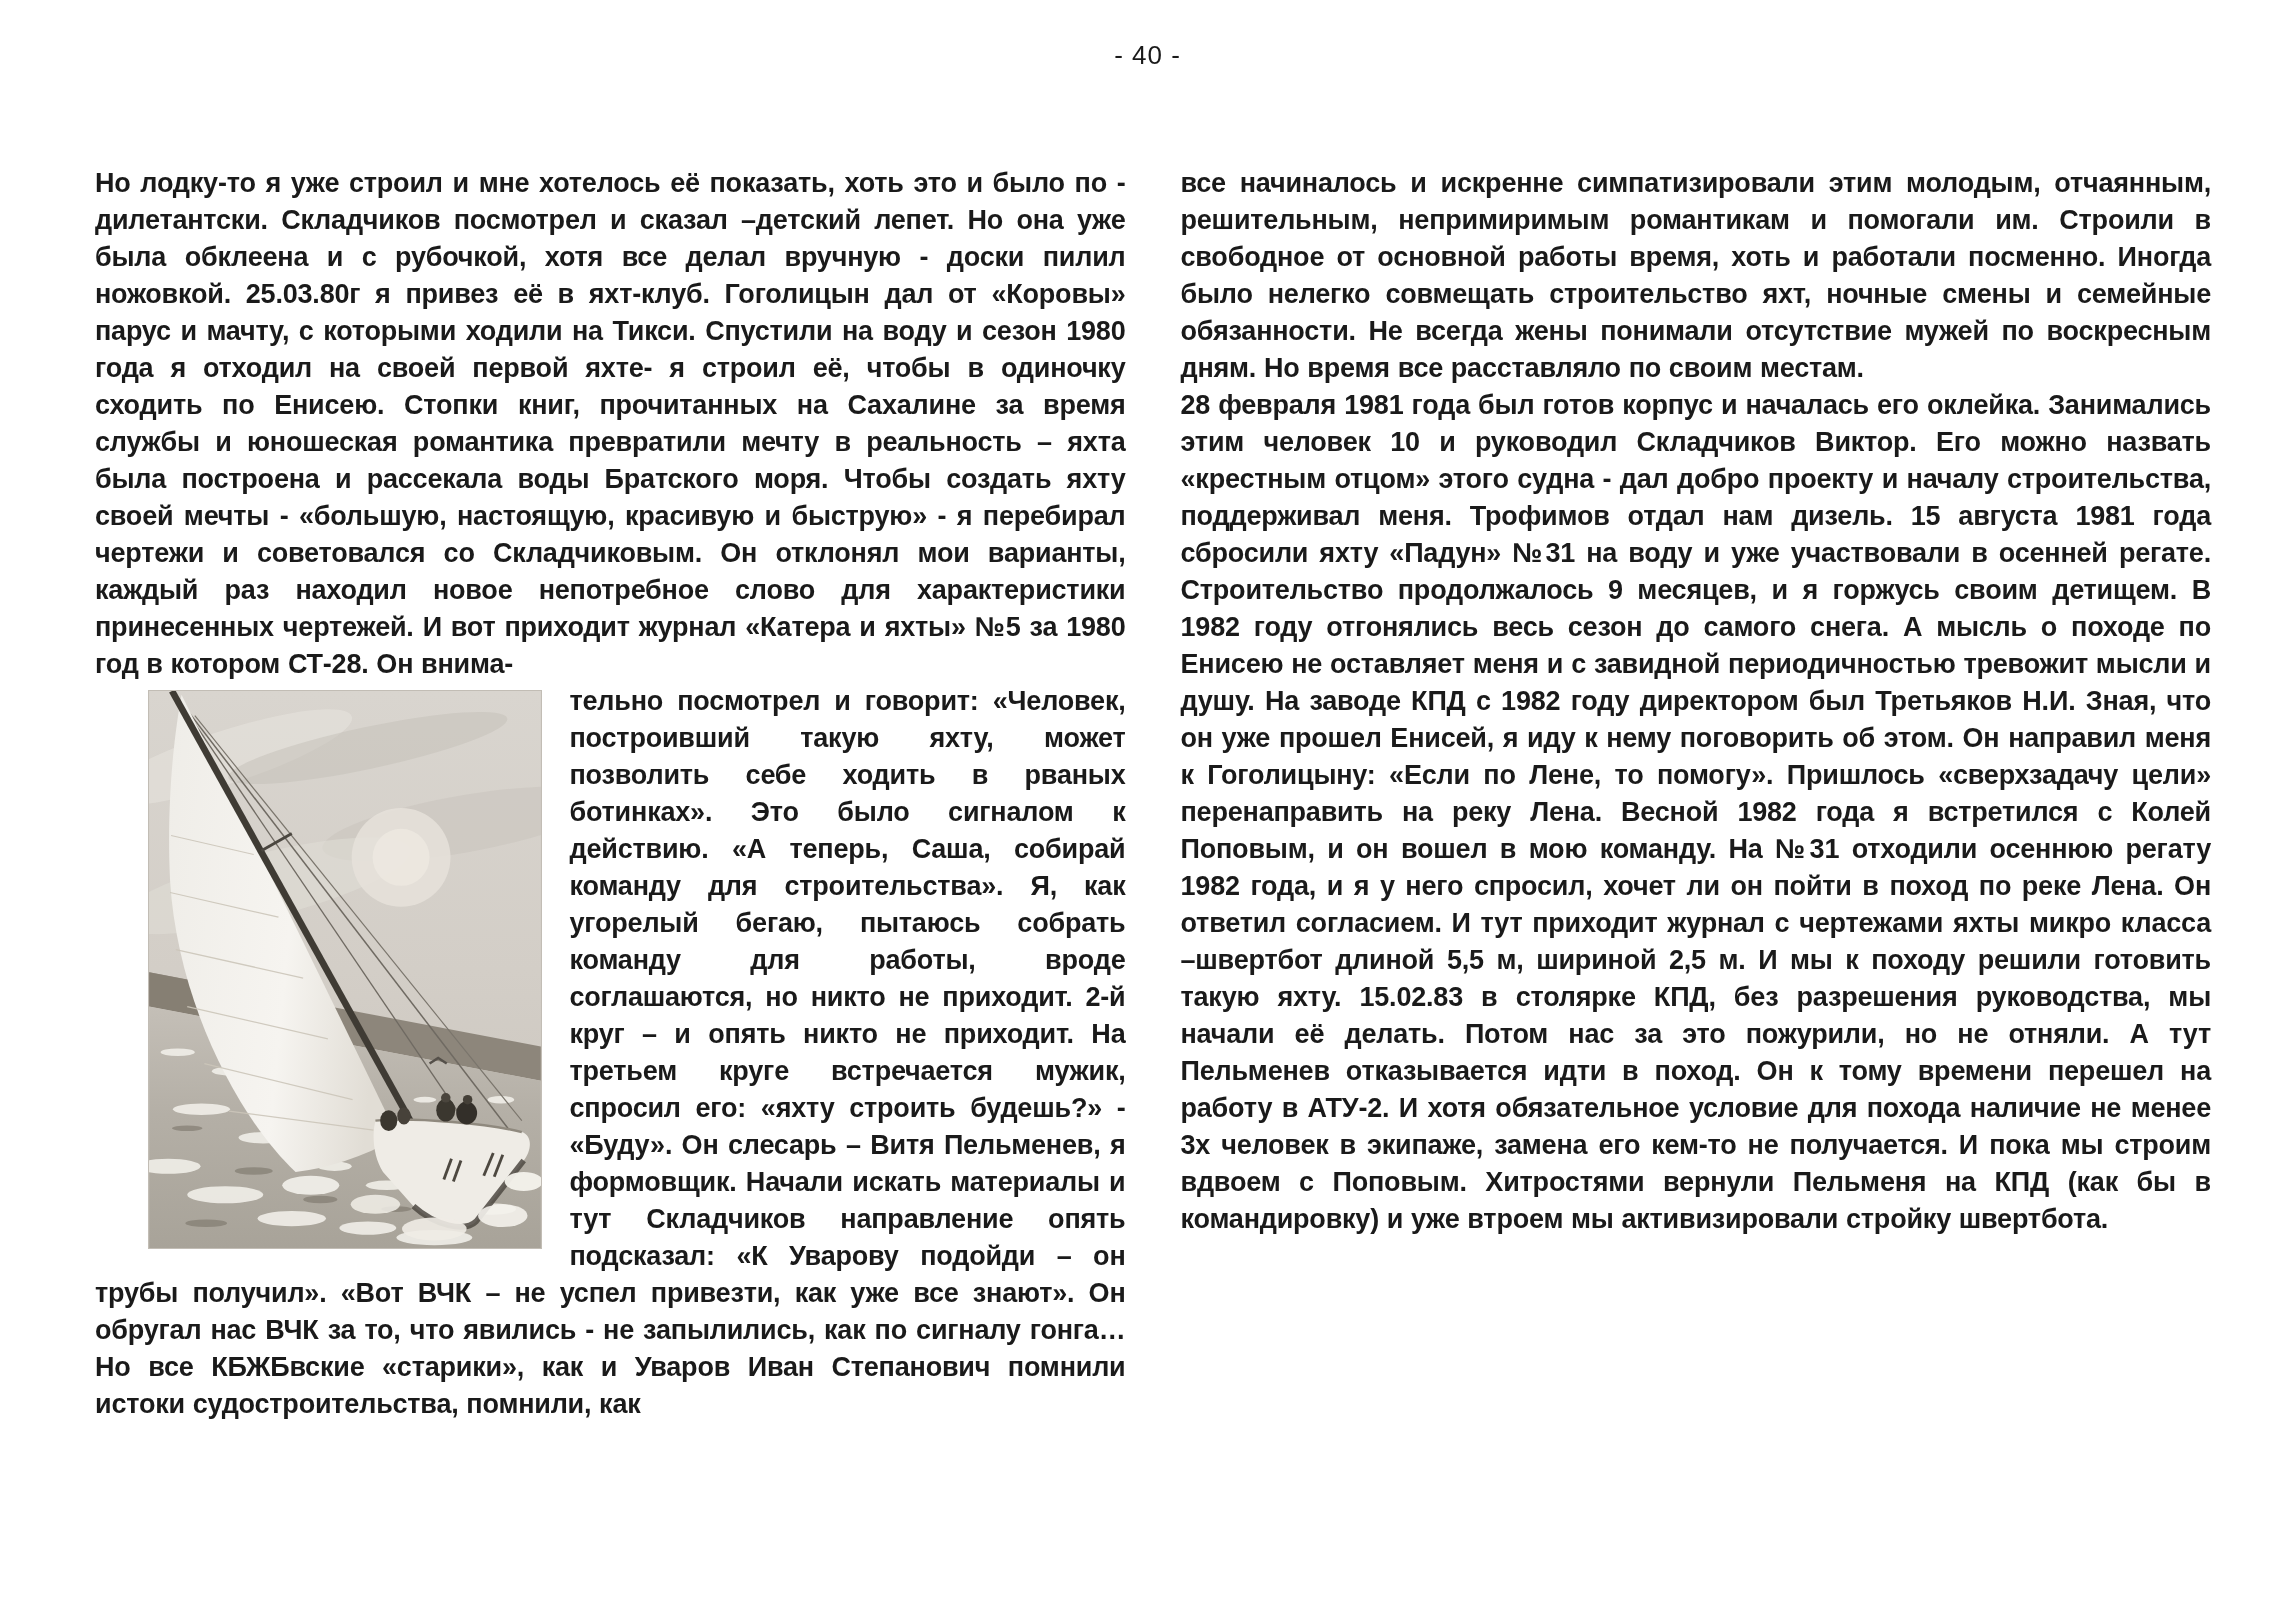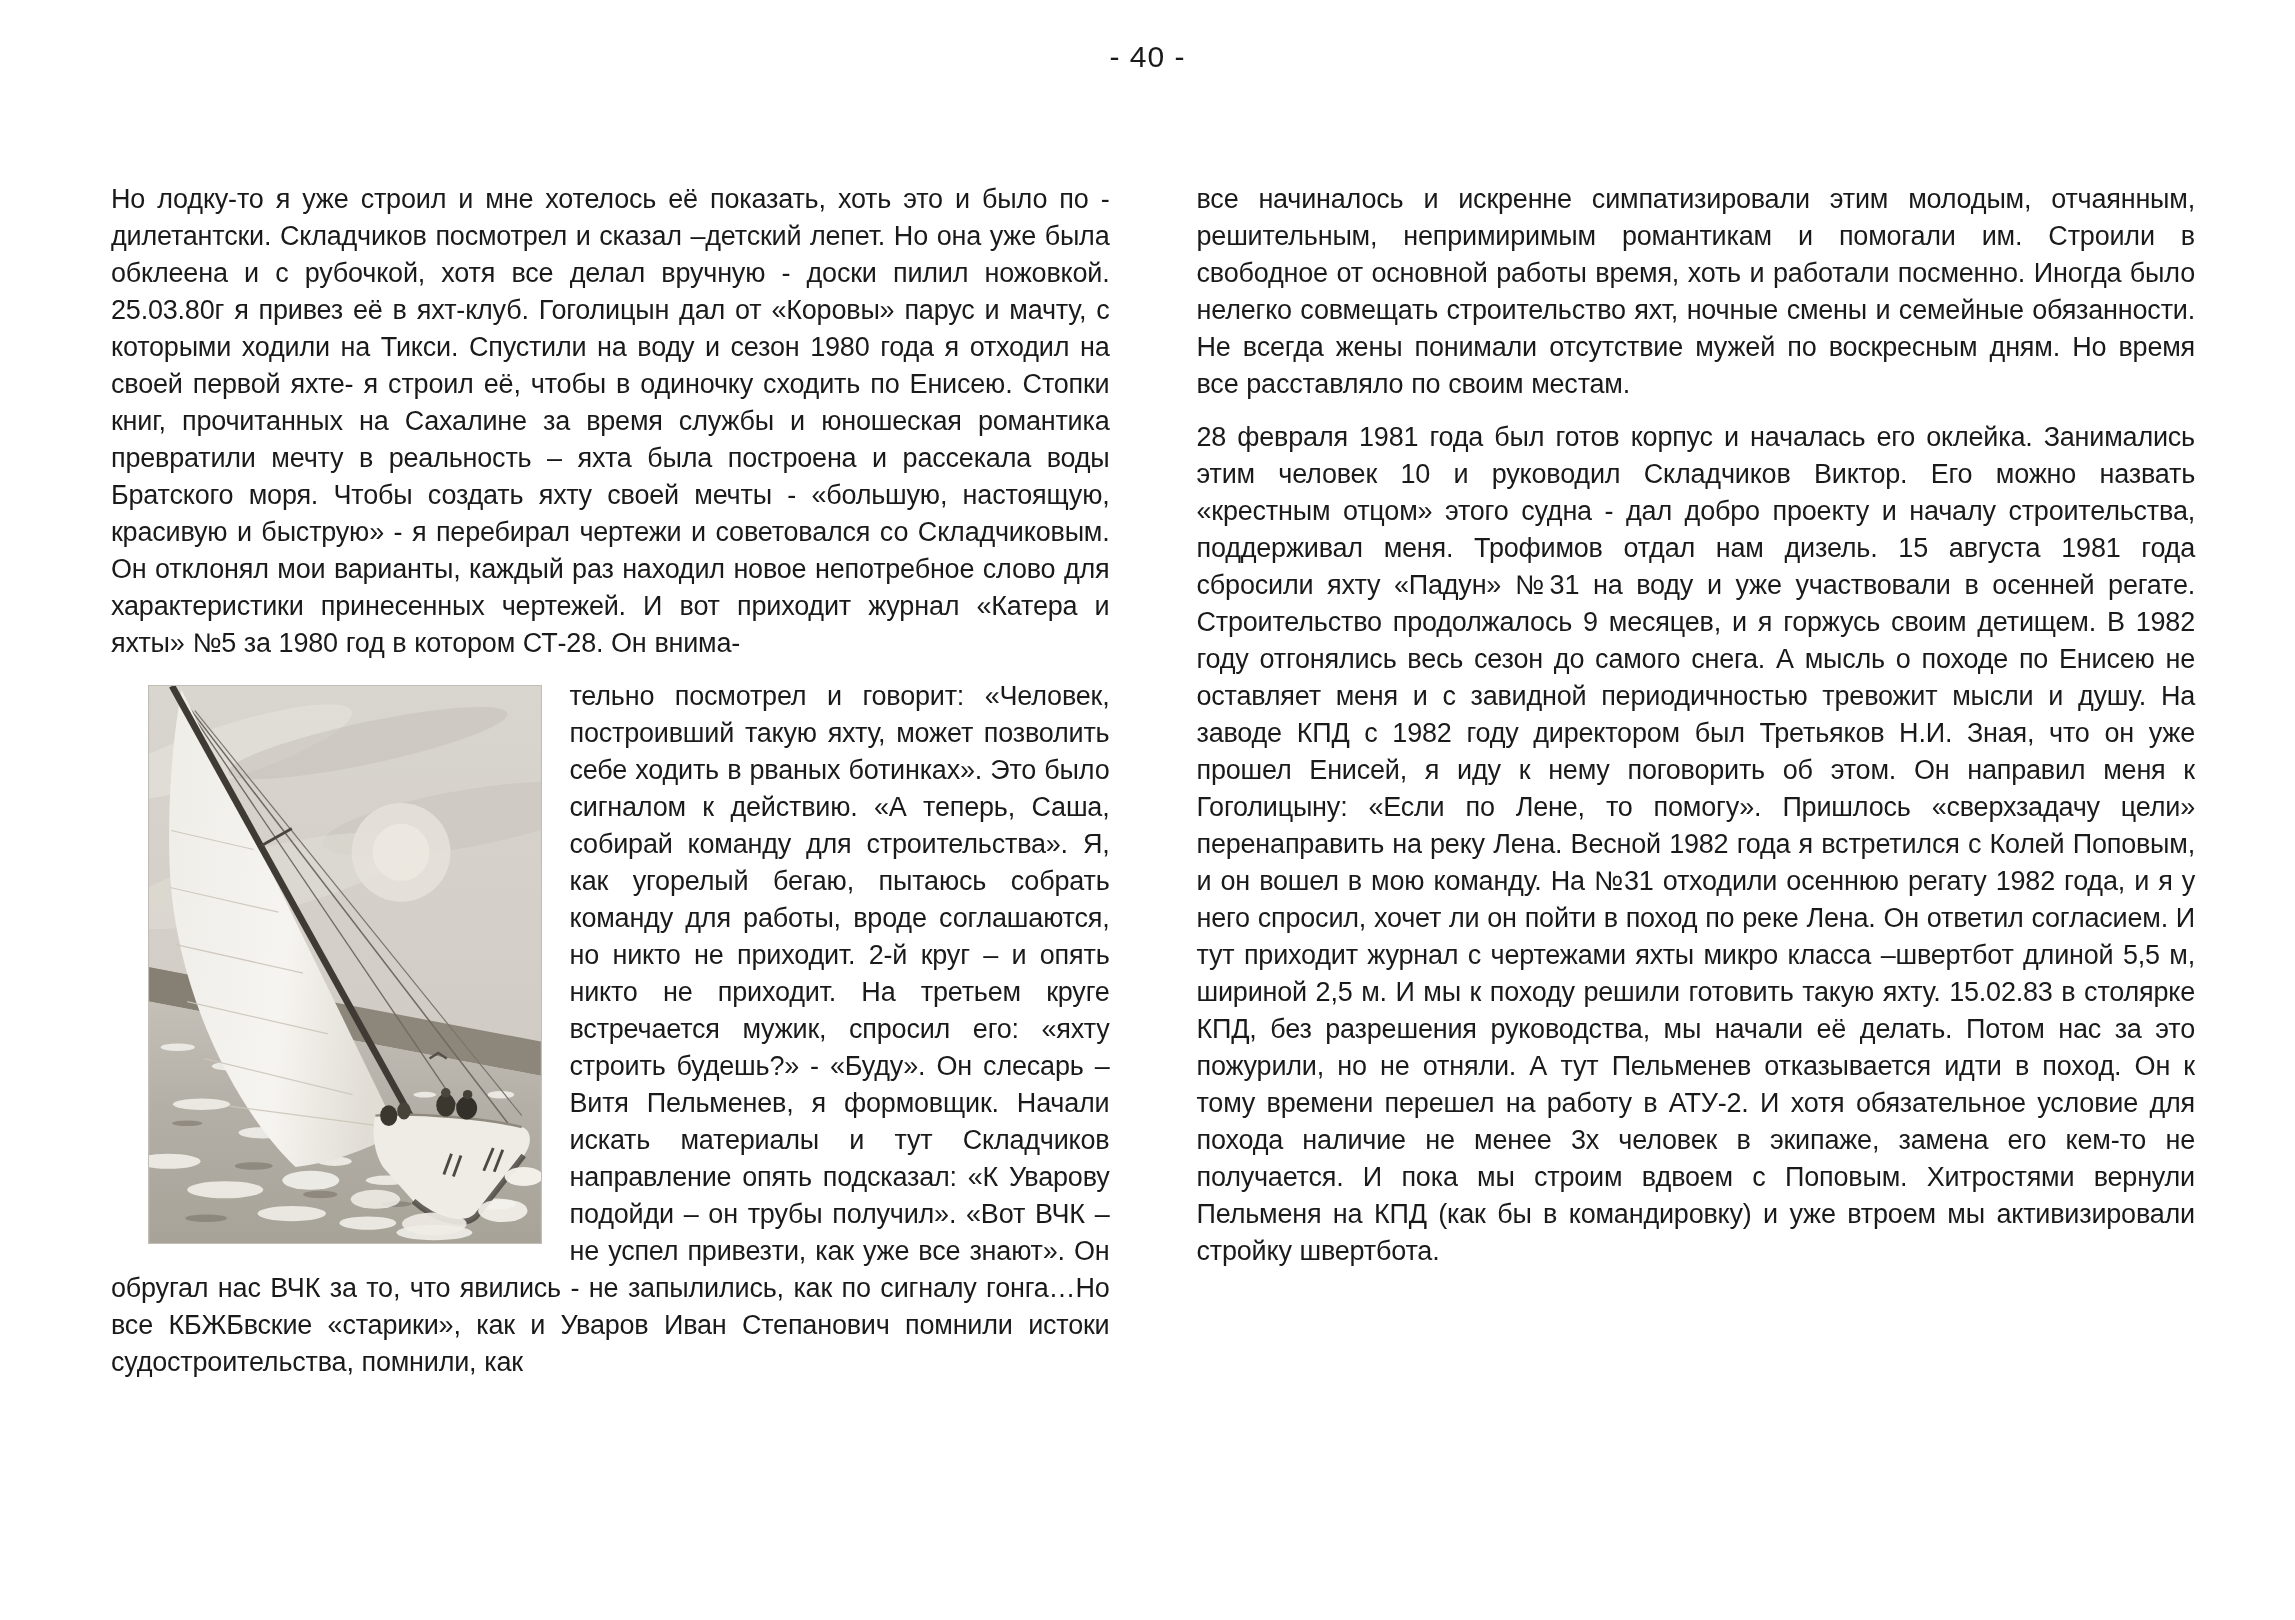--- a/index.html
+++ b/index.html
@@ -19,21 +19,21 @@
     height: 1621px;
     overflow: hidden;
     background: #ffffff;
   }
   .page-number {
     position: absolute;
     top: 40px;
     left: 0;
     right: 0;
     text-align: center;
-    font-size: 30px;
+    font-size: 26px;
     letter-spacing: 1px;
     color: #1a1a1a;
   }
   .columns {
     position: absolute;
     top: 165px;
     left: 95px;
     right: 84px;
     display: flex;
     gap: 55px;
@@ -41,21 +41,21 @@
   .column {
     flex: 1 1 0;
     min-width: 0;
     text-align: justify;
     text-justify: inter-word;
     font-size: 27px;
     line-height: 37px;
     letter-spacing: -0.2px;
     word-spacing: 0.5px;
   }
-  .column p { margin: 16px; padding: 0; }
+  .column p { margin: 0; padding: 0; font-weight: bold; }
   .photo {
     float: left;
     width: 392px;
     height: 557px;
     margin: 7.6px 28.5px 7.6px 54px;
     background: #cdc8c1;
     box-shadow: 0 0 0 1px #c2bdb5;
   }
   .photo svg { display: block; }
 </style>

